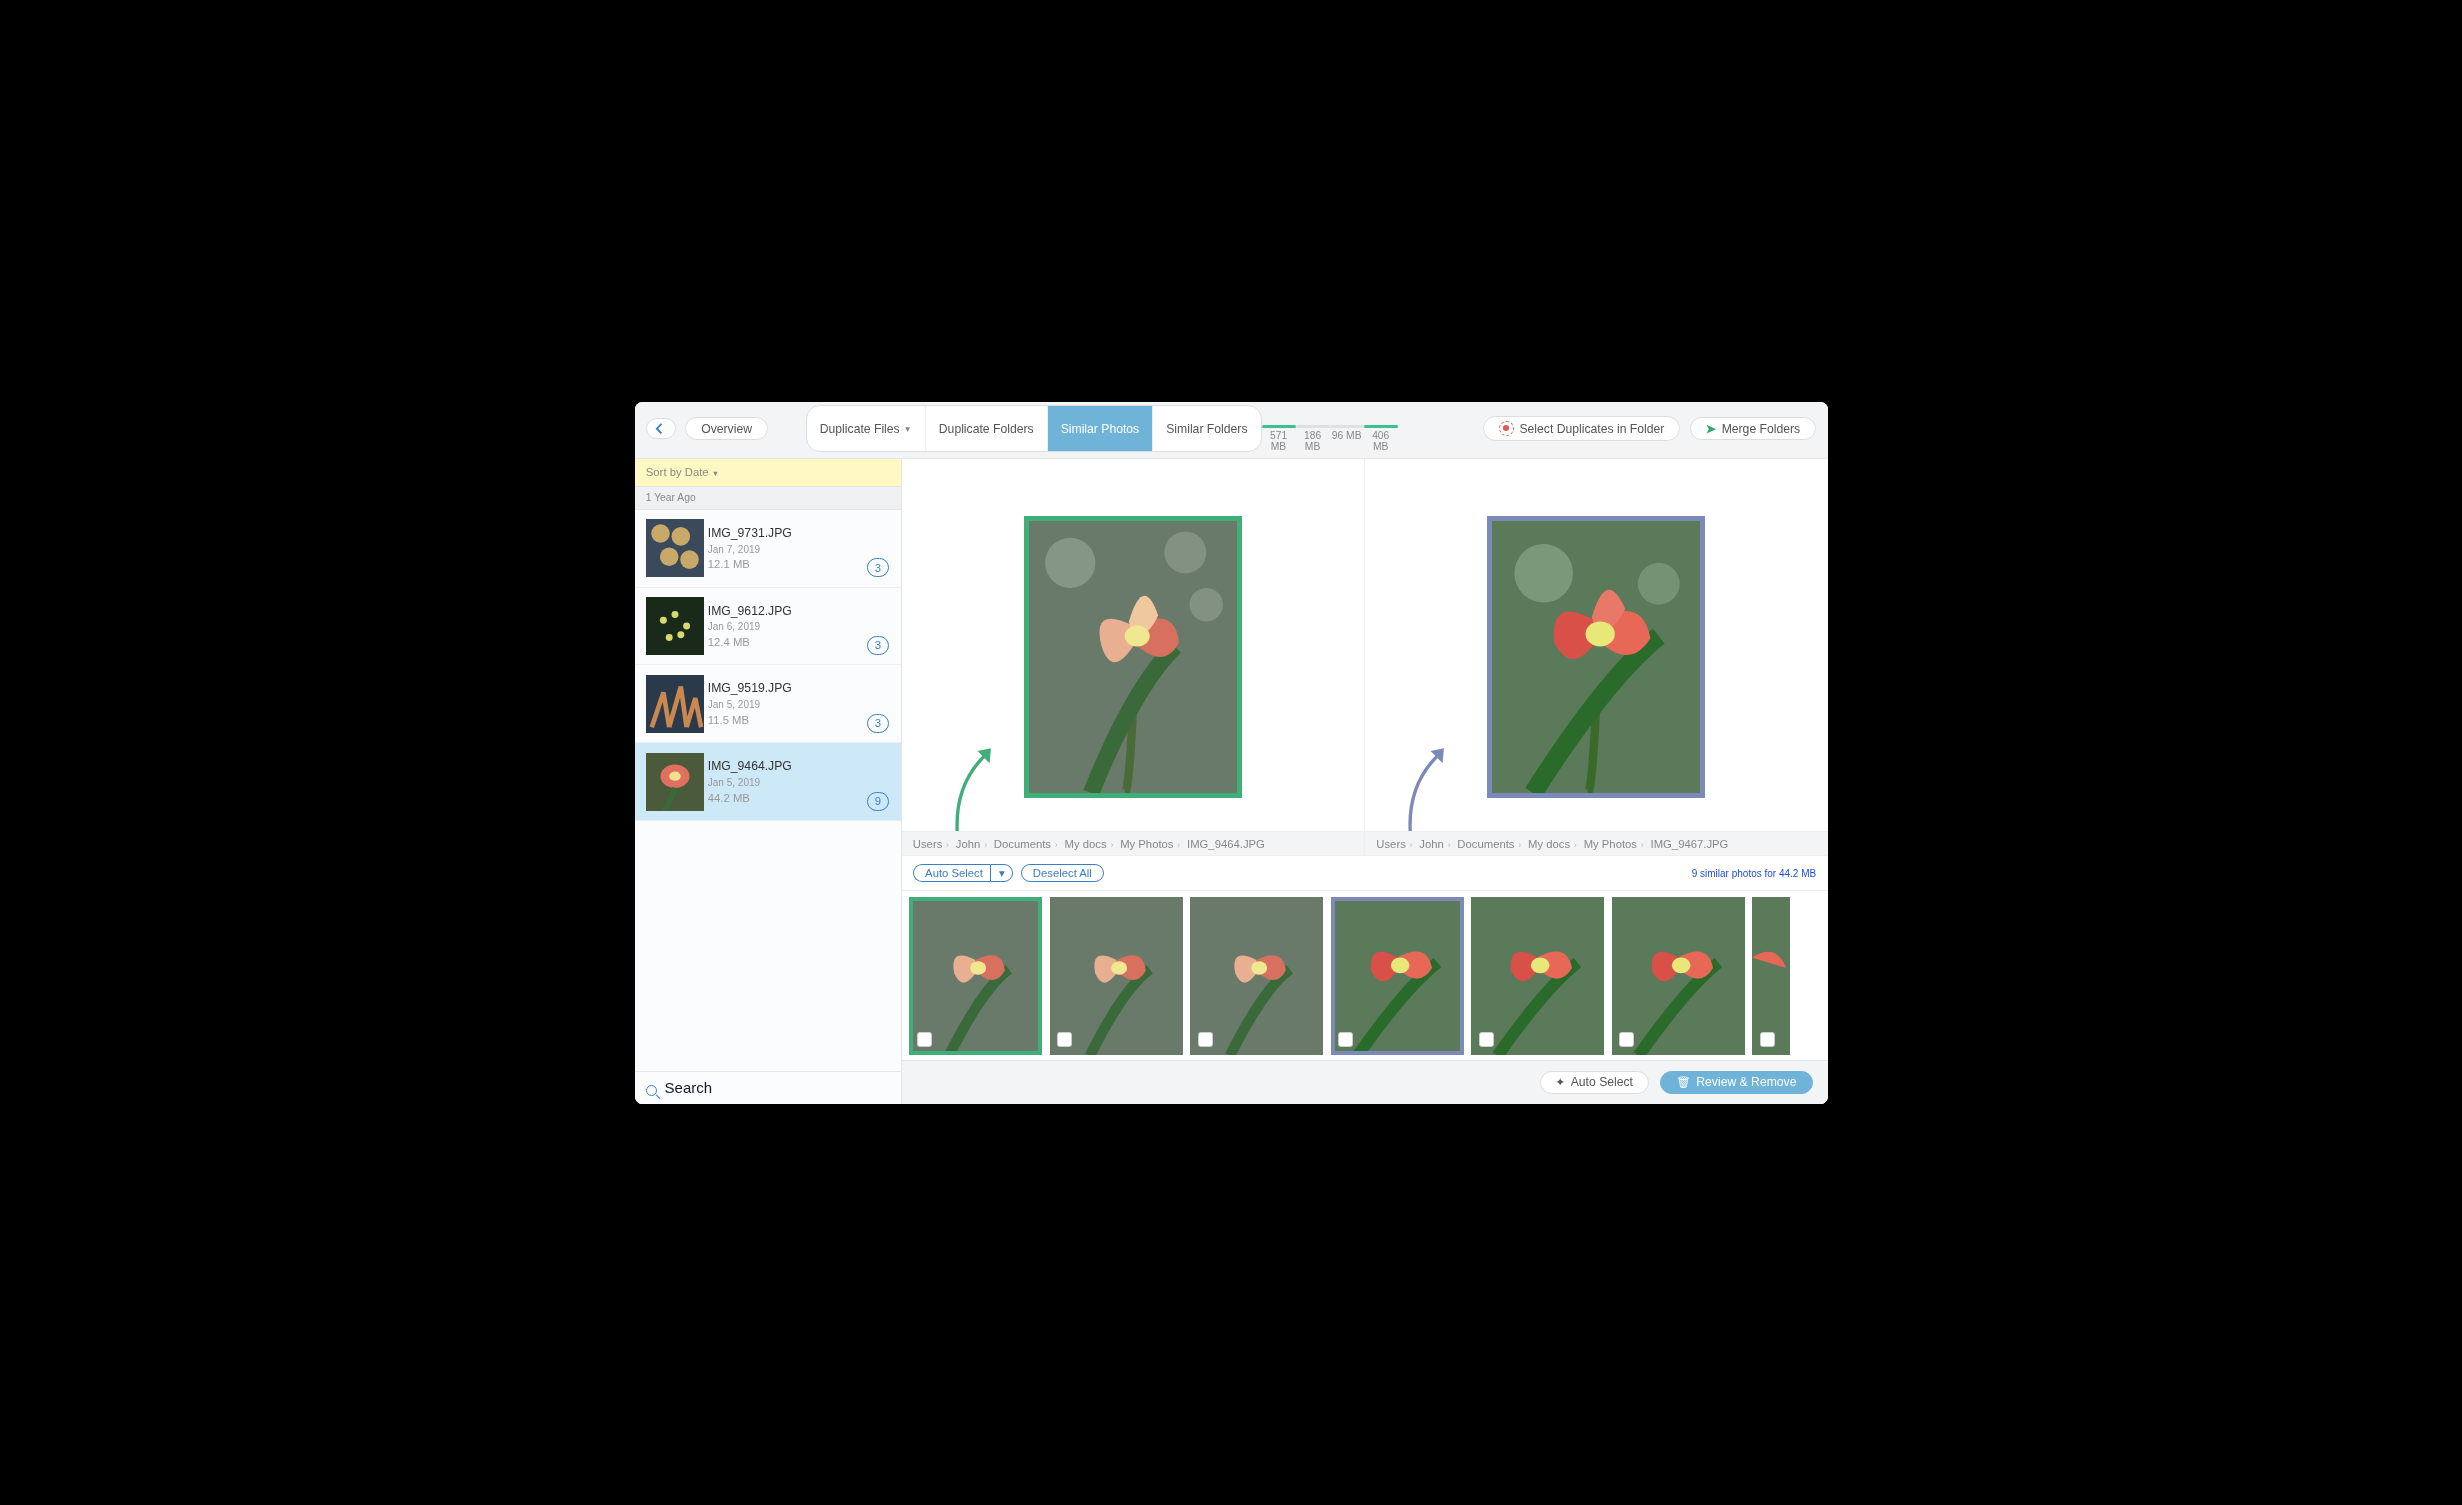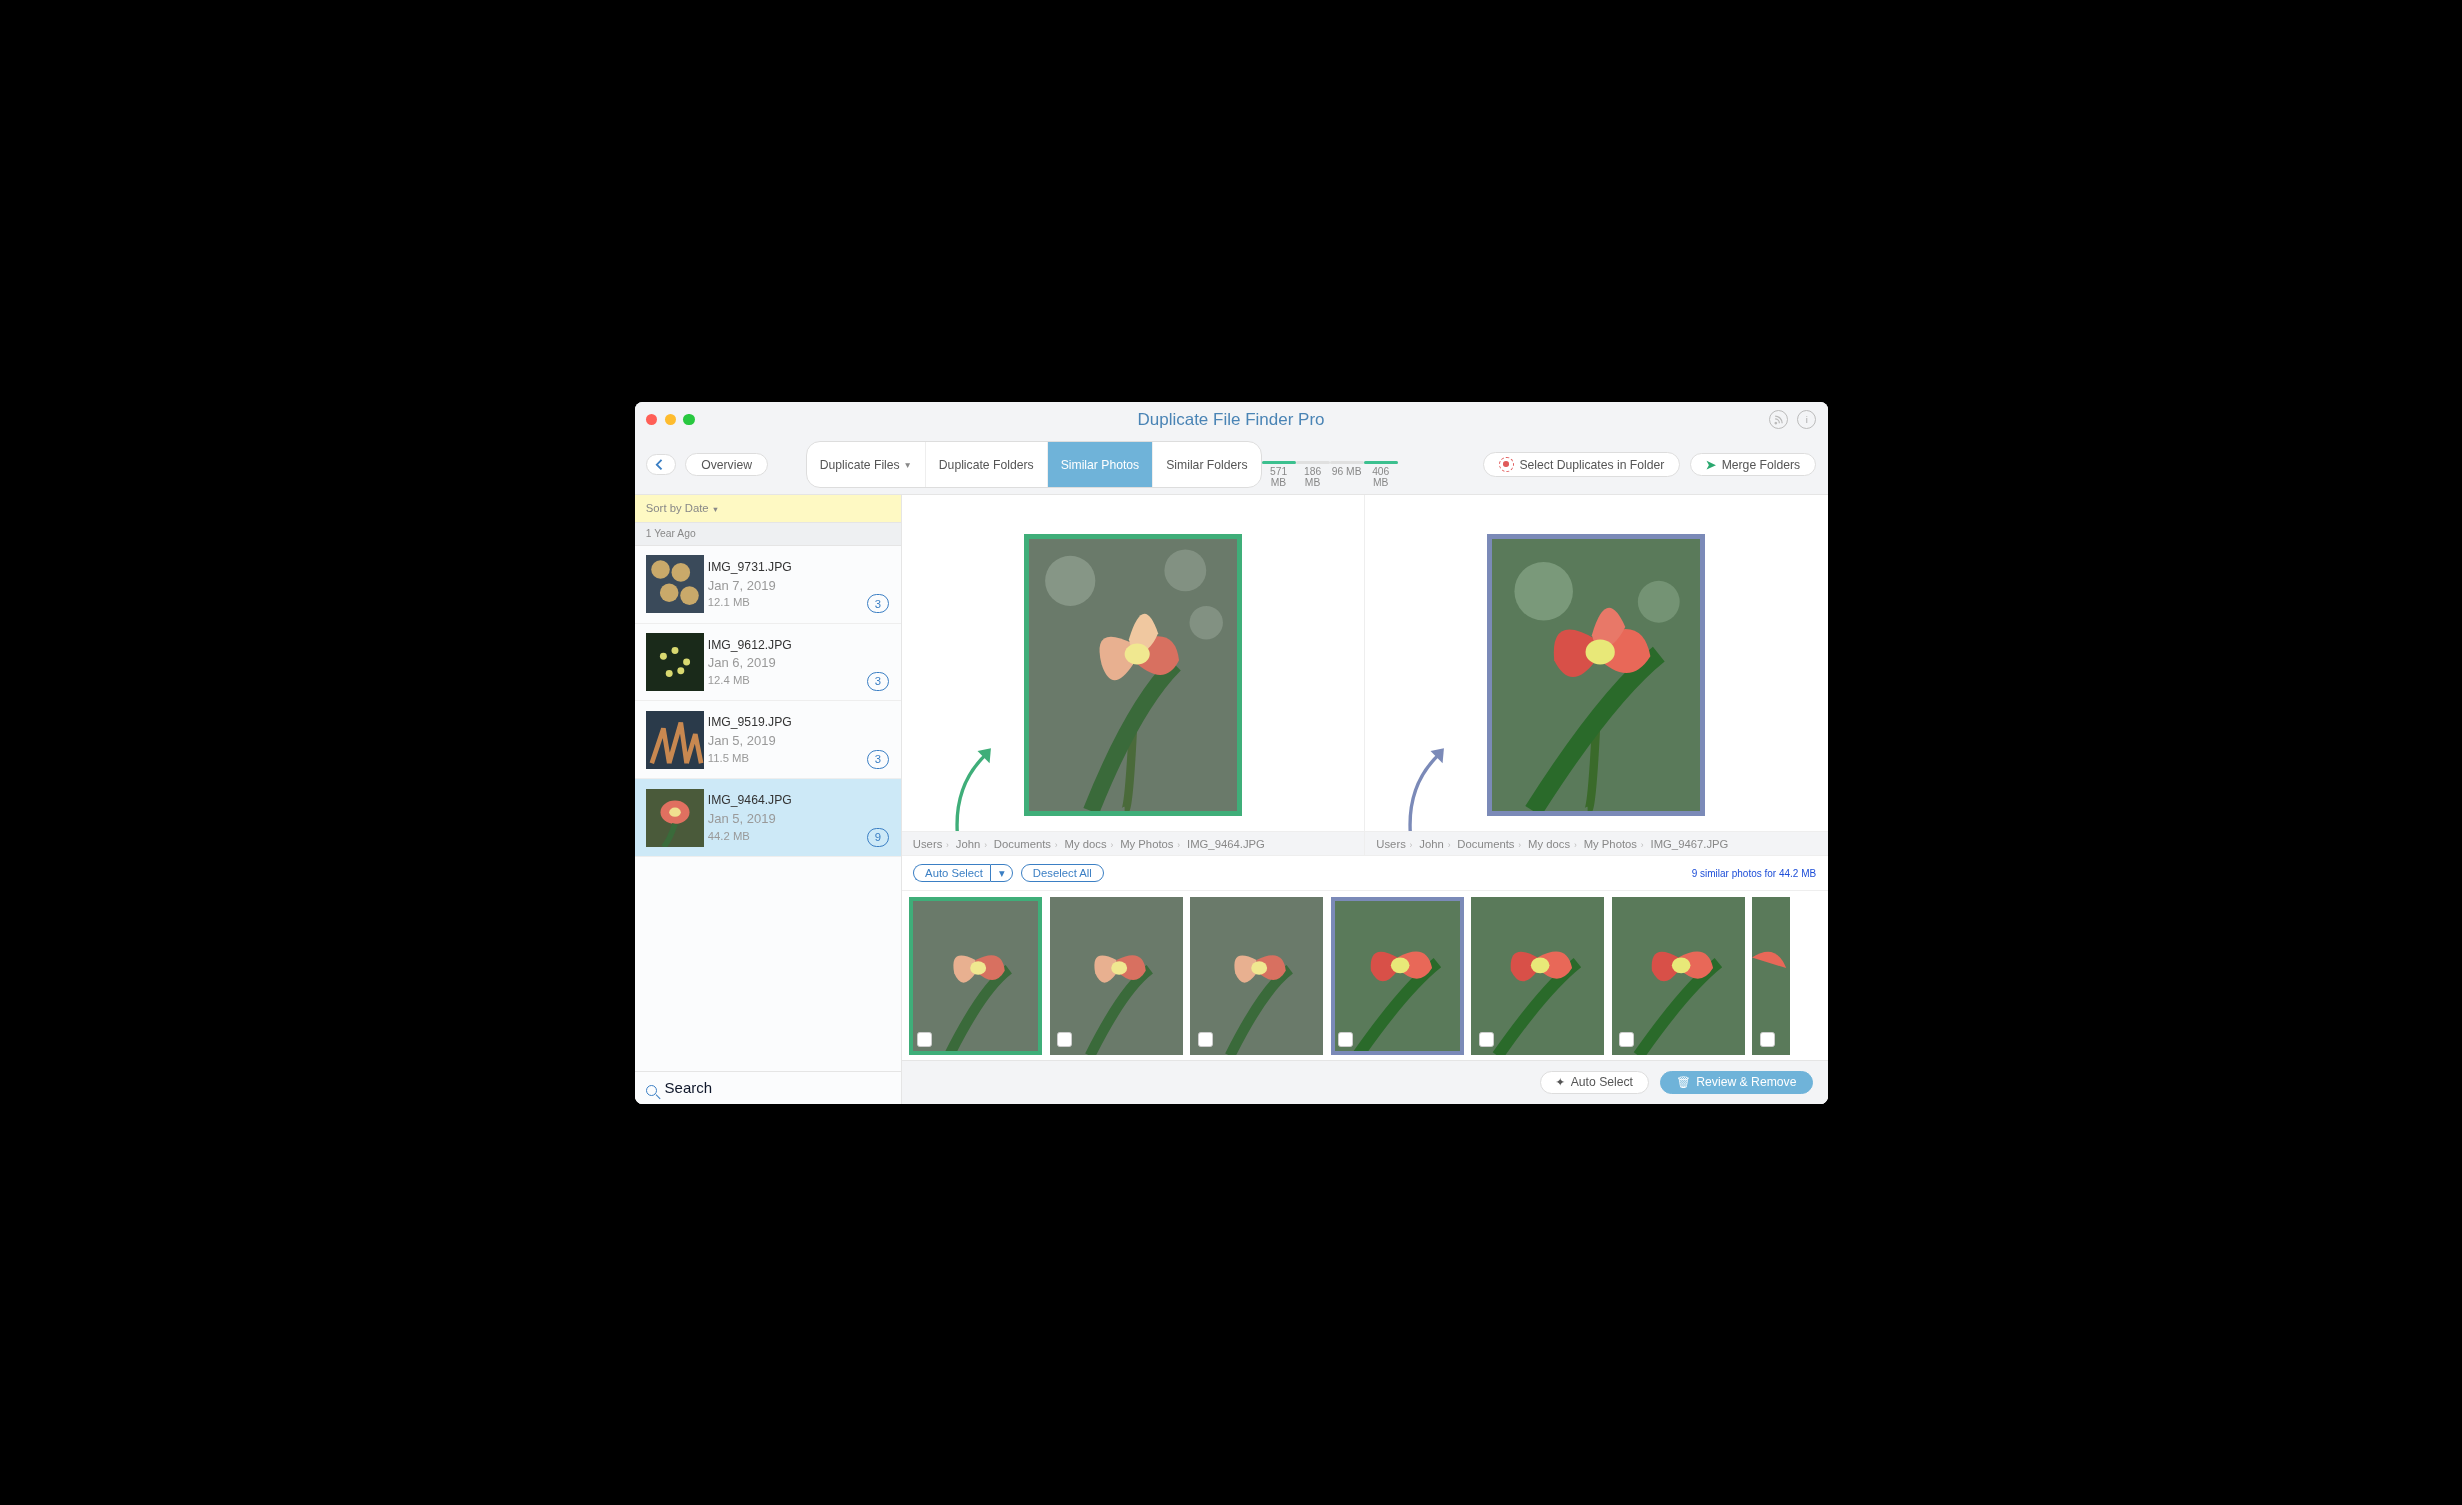--- a/index.html
+++ b/index.html
@@ -202,21 +202,21 @@
     background: #cde9f7;
   }
   .thumb {
     width: 58px; height: 58px;
     border-radius: 1.9px;
     background: #888;
     flex: 0 0 auto;
   }
   .file-meta { flex: 1; }
   .file-name { font-size: 12.2px; color: #333; margin-bottom: 3.8px; }
-  .file-date { font-size: 13px; color: #999; margin-bottom: 3.8px; }
+  .file-date { font-size: 10px; color: #999; margin-bottom: 3.8px; }
   .file-size { font-size: 11.3px; color: #999; }
   .count-badge {
     border: 1.4px solid #3b7fc4;
     color: #3b7fc4;
     border-radius: 10.3px;
     min-width: 22.5px;
     height: 19px;
     display: flex;
     align-items: center;
     justify-content: center;
@@ -381,36 +381,20 @@
 
   
   .thumb svg { width: 100%; height: 100%; display: block; }
 
 </style>
 </head>
 <body>
 
 <div class="window">
 
-  <div class="titlebar">
-    <div class="traffic-lights">
-      <div class="tl red"></div>
-      <div class="tl yellow"></div>
-      <div class="tl green"></div>
-    </div>
-    <div class="app-title">Duplicate File Finder Pro</div>
-    <div class="title-icons">
-      <div class="icn">
-        <svg viewBox="0 0 16 16" width="11.3" height="11.3">
-            <path d="M3 3 a10 10 0 0 1 10 10 M3 7 a6 6 0 0 1 6 6 M4 12 a1 1 0 1 0 0.01 0" fill="none" stroke="#bbb" stroke-width="1.8"></path>
-          </svg>
-      </div>
-      <div class="icn">i</div>
-    </div>
-  </div>
 
   <div class="toolbar">
     <div class="pill back-btn">
       <svg width="11.3" height="11.3" viewBox="0 0 12 12">
           <path d="M8 1 L3 6 L8 11" fill="none" stroke="#3b7fc4" stroke-width="2"></path>
         </svg>
     </div>
     <div class="pill">Overview</div>
 
     <div style="width:19px"></div>

